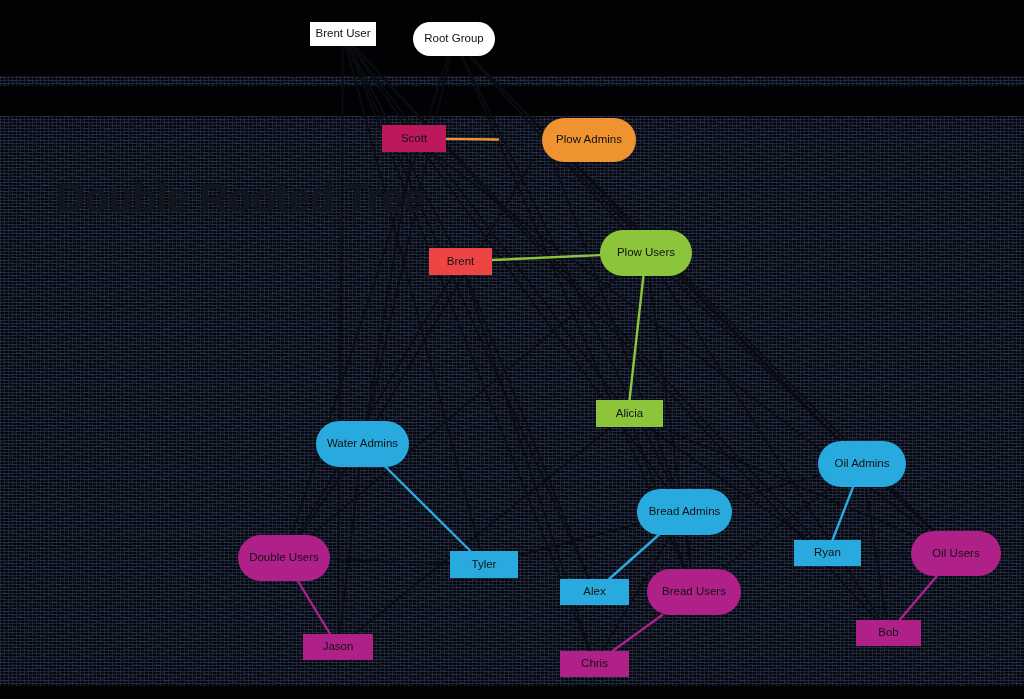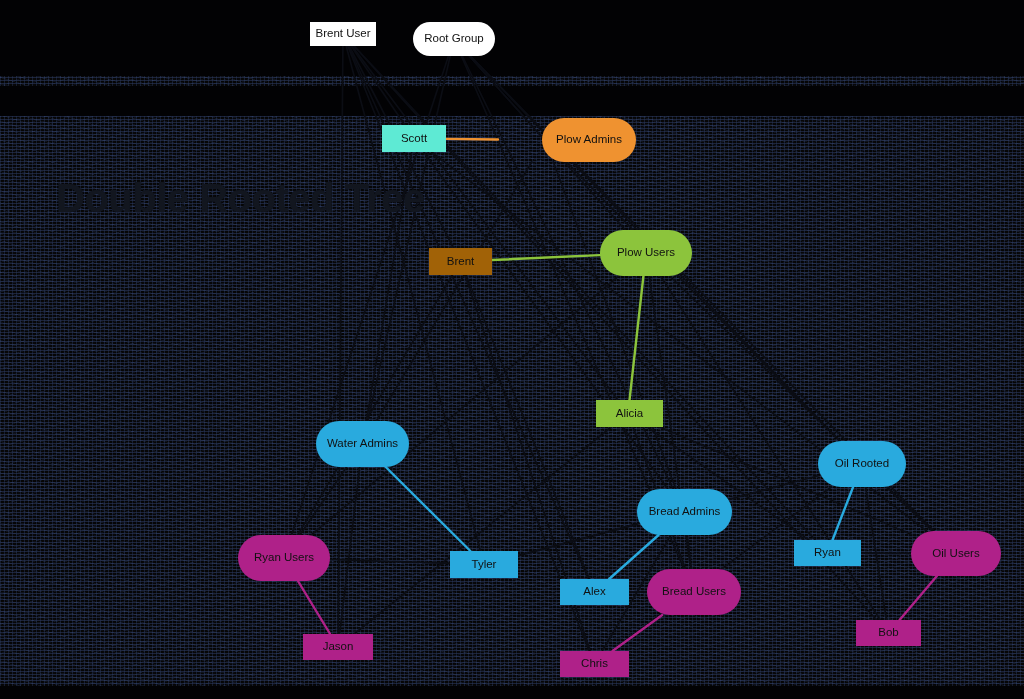--- a/index.html
+++ b/index.html
@@ -160,27 +160,27 @@
 
   <div class="title">Double Rooted Tree</div>
 
   <div id="nodes-layer">
       <div class="node user" style="left: 310px; top: 22px; width: 66px; height: 24px; background: rgb(255, 255, 255); color: rgb(17, 17, 17);">
         <span>Brent User</span>
       </div>
       <div class="node group" style="left: 413px; top: 22px; width: 82px; height: 34px; background: rgb(255, 255, 255); color: rgb(17, 17, 17);">
         <span>Root Group</span>
       </div>
-      <div class="node user" style="left: 382px; top: 125px; width: 64px; height: 27px; background: #5eead4; color: rgb(17, 17, 17);">
+      <div class="node user" style="left: 382px; top: 125px; width: 64px; height: 27px; background: #be185d; color: rgb(17, 17, 17);">
         <span>Scott</span>
       </div>
       <div class="node group" style="left: 498px; top: 118px; width: 94px; height: 44px; background: rgb(239, 146, 48); color: rgb(17, 17, 17); margin-left: 44px;">
         <span>Plow Admins</span>
       </div>
-      <div class="node user" style="left: 429px; top: 248px; width: 63px; height: 27px; background: #a16207; color: rgb(17, 17, 17);">
+      <div class="node user" style="left: 429px; top: 248px; width: 63px; height: 27px; background: #ef4444; color: rgb(17, 17, 17);">
         <span>Brent</span>
       </div>
       <div class="node group" style="left: 600px; top: 230px; width: 92px; height: 46px; background: rgb(140, 196, 60); color: rgb(17, 17, 17);">
         <span>Plow Users</span>
       </div>
       <div class="node user" style="left: 596px; top: 400px; width: 67px; height: 27px; background: rgb(140, 196, 60); color: rgb(17, 17, 17);">
         <span>Alicia</span>
       </div>
       <div class="node group" style="left: 316px; top: 421px; width: 93px; height: 46px; background: rgb(41, 170, 222); color: rgb(17, 17, 17);">
         <span>Water Admins</span>
@@ -188,27 +188,27 @@
       <div class="node user" style="left: 450px; top: 551px; width: 68px; height: 27px; background: rgb(41, 170, 222); color: rgb(17, 17, 17);">
         <span>Tyler</span>
       </div>
       <div class="node group" style="left: 637px; top: 489px; width: 95px; height: 46px; background: rgb(41, 170, 222); color: rgb(17, 17, 17);">
         <span>Bread Admins</span>
       </div>
       <div class="node user" style="left: 560px; top: 579px; width: 69px; height: 26px; background: rgb(41, 170, 222); color: rgb(17, 17, 17);">
         <span>Alex</span>
       </div>
       <div class="node group" style="left: 818px; top: 441px; width: 88px; height: 46px; background: rgb(41, 170, 222); color: rgb(17, 17, 17);">
-        <span>Oil Rooted</span>
+        <span>Oil Admins</span>
       </div>
       <div class="node user" style="left: 794px; top: 540px; width: 67px; height: 26px; background: rgb(41, 170, 222); color: rgb(17, 17, 17);">
         <span>Ryan</span>
       </div>
       <div class="node group" style="left: 238px; top: 535px; width: 92px; height: 46px; background: rgb(175, 33, 137); color: rgb(17, 17, 17);">
-        <span>Ryan Users</span>
+        <span>Double Users</span>
       </div>
       <div class="node user" style="left: 303px; top: 634px; width: 70px; height: 26px; background: rgb(175, 33, 137); color: rgb(17, 17, 17);">
         <span>Jason</span>
       </div>
       <div class="node group" style="left: 647px; top: 569px; width: 94px; height: 46px; background: rgb(175, 33, 137); color: rgb(17, 17, 17);">
         <span>Bread Users</span>
       </div>
       <div class="node user" style="left: 560px; top: 651px; width: 69px; height: 26px; background: rgb(175, 33, 137); color: rgb(17, 17, 17);">
         <span>Chris</span>
       </div>

